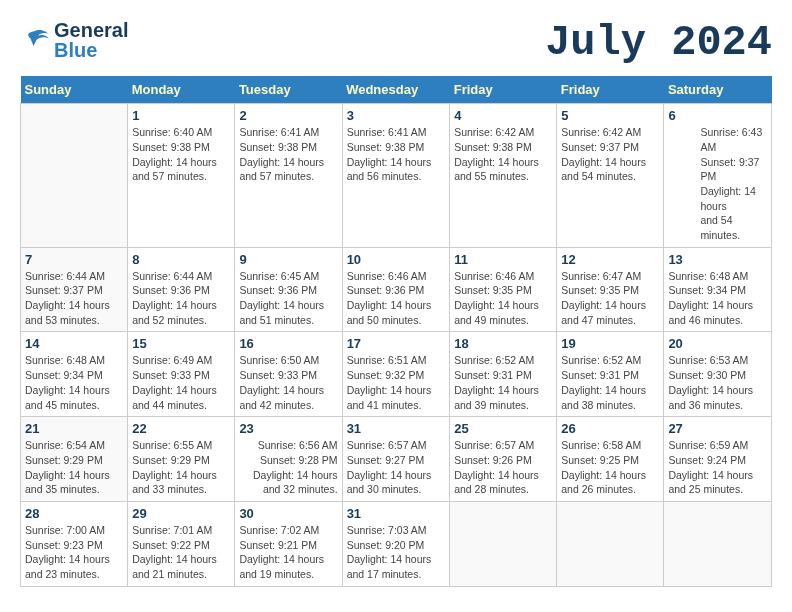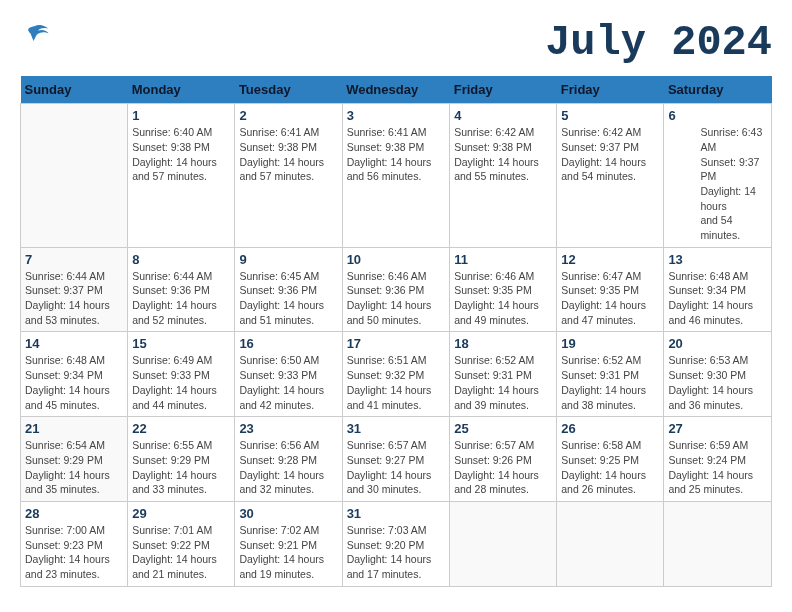--- a/index.html
+++ b/index.html
@@ -30,21 +30,21 @@
       font-size: 18px;
       color: #333;
     }
     table {
       width: 100%;
       border-collapse: collapse;
       font-size: 11px;
     }
     thead tr th {
       background-color: #2e7fbf;
-      color: #0f172a;
+      color: #fef9c3;
       padding: 6px 4px;
       text-align: left;
       font-size: 13px;
       font-weight: bold;
     }
     tbody tr td {
       border: 1px solid #ccc;
       vertical-align: top;
       padding: 4px;
       width: 108px;
@@ -87,20 +87,24 @@
     }
   </style>
 </head>
 <body>
 
 <div class="header-area">
   <div class="logo-wrapper">
     <svg class="logo-bird" viewBox="0 0 40 40">
       <path d="M20 8 C25 5, 35 8, 38 12 C35 10, 28 10, 24 14 C30 12, 36 14, 38 18 C33 15, 26 16, 22 20 L18 28 L14 18 C10 14, 8 10, 20 8Z" fill="#2e7fbf"></path>
     </svg>
+    <div class="logo-text">
+      <span style="font-size:20px;font-weight:bold;color:#1a3a5c;">General</span>
+      <span style="font-size:20px;font-weight:bold;color:#2e7fbf;">Blue</span>
+    </div>
   </div>
   <div class="title-area">
     <div class="month-title">July 2024</div>
   </div>
 </div>
 
 <table>
   <thead>
     <tr>
 
@@ -271,21 +275,21 @@
         </td>
         <td>
           <div class="day-number">22</div>
           <div class="day-info" style="white-space: pre-line;">Sunrise: 6:55 AM
 Sunset: 9:29 PM
 Daylight: 14 hours
 and 33 minutes.</div>
         </td>
         <td>
           <div class="day-number">23</div>
-          <div class="day-info" style="white-space: pre-line;">Sunrise: 6:56 AM
+          <div class="day-info" style="white-space: pre-line; text-align: right;">Sunrise: 6:56 AM
 Sunset: 9:28 PM
 Daylight: 14 hours
 and 32 minutes.</div>
         </td>
         <td>
           <div class="day-number">31</div>
           <div class="day-info" style="white-space: pre-line;">Sunrise: 6:57 AM
 Sunset: 9:27 PM
 Daylight: 14 hours
 and 30 minutes.</div>

